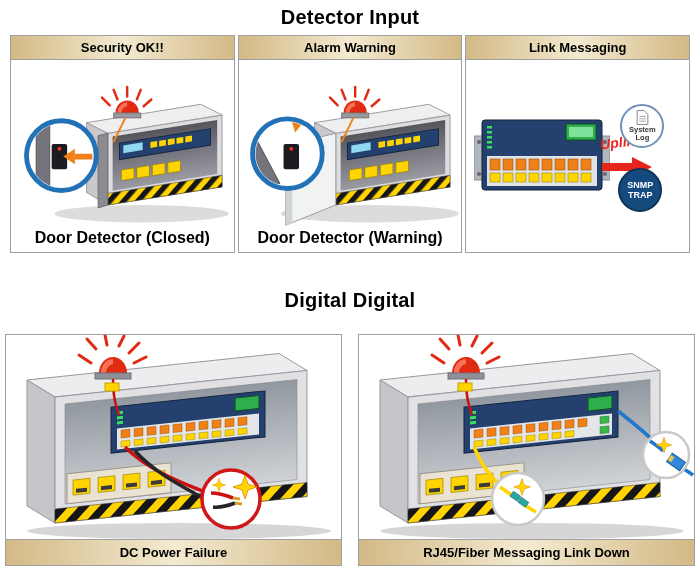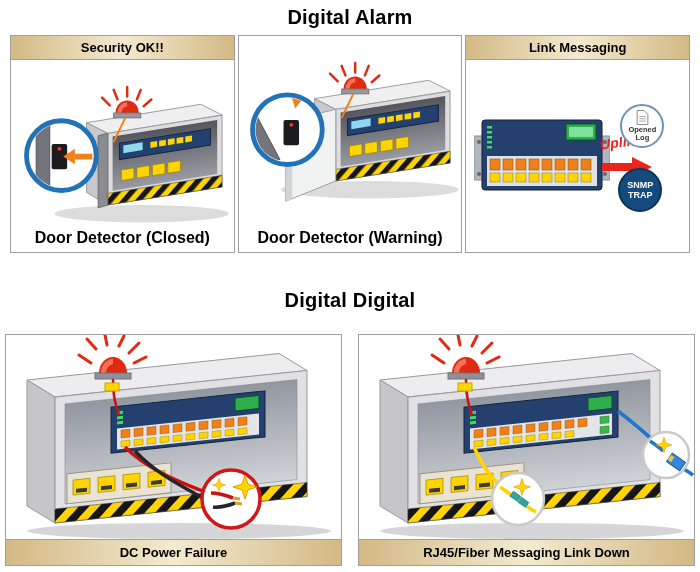--- a/index.html
+++ b/index.html
@@ -65,21 +65,21 @@
     left:152px;top:108px;background:var(--snmp-badge-navy);border:2px solid #0d3356;
     color:#fff;font-size:9px;font-weight:bold;line-height:1.15;padding:4px;
   }
   .device-svg{position:absolute;left:8px;top:54px;}
 </style>
 </head>
 <body>
 
 <div>
 
-  <h1 class="section-title">Digital Alarm</h1>
+  <h1 class="section-title">Detector Input</h1>
 
   <div class="row row-input">
 
     <section class="panel panel-input">
       <header class="panel-header">Security OK!!</header>
       <div class="art">
         <svg width="100%" height="168" viewBox="0 0 230 168">
           <defs>
             <pattern id="hzA" patternUnits="userSpaceOnUse" width="12" height="12" patternTransform="rotate(45)">
               <rect width="12" height="12" fill="var(--hazard-yellow)"></rect>
@@ -139,20 +139,21 @@
               <path d="M84,97 L66,97" stroke="#f08018" stroke-width="6"></path>
               <polygon points="66,89 66,105 54,97" fill="#f08018"></polygon>
             </g>
           </g>
         </svg>
         <div class="panel-caption">Door Detector (Closed)</div>
       </div>
     </section>
 
     <section class="panel panel-input">
+      <header class="panel-header">Alarm Warning</header>
       <div class="art">
         <svg width="100%" height="168" viewBox="0 0 230 168">
           <defs>
             <pattern id="hzB" patternUnits="userSpaceOnUse" width="12" height="12" patternTransform="rotate(45)">
               <rect width="12" height="12" fill="var(--hazard-yellow)"></rect>
                 <rect width="6" height="12" fill="#15151a"></rect>
             </pattern>
             <linearGradient id="inB" x1="0" y1="0" x2="0" y2="1">
               <stop offset="0" stop-color="#55555e"></stop>
                 <stop offset="1" stop-color="#9a9aa2"></stop>
@@ -263,21 +264,21 @@
         <svg class="uplink-arrow" width="52" height="22" viewBox="0 0 52 22">
           <polygon points="0,7 30,7 30,1 50,11 30,21 30,15 0,15" fill="var(--uplink-red)"></polygon>
         </svg>
         <div class="badge badge-syslog">
           <svg class="doc" width="13" height="15" viewBox="0 0 12 14">
             <path d="M1,0.5 h6.5 l3.5,3.5 v9.5 h-10 z" fill="#fff" stroke="#777" stroke-width="0.8"></path>
             <line x1="3" y1="6" x2="9" y2="6" stroke="#999" stroke-width="0.8"></line>
             <line x1="3" y1="8.2" x2="9" y2="8.2" stroke="#999" stroke-width="0.8"></line>
             <line x1="3" y1="10.4" x2="9" y2="10.4" stroke="#999" stroke-width="0.8"></line>
           </svg>
-          <span>Opened Log</span>
+          <span>System Log</span>
         </div>
         <div class="badge badge-snmp">
           <span>SNMP TRAP</span>
         </div>
       </div>
     </section>
   </div>
 
   <h1 class="section-title out-title">Digital Digital</h1>
 

